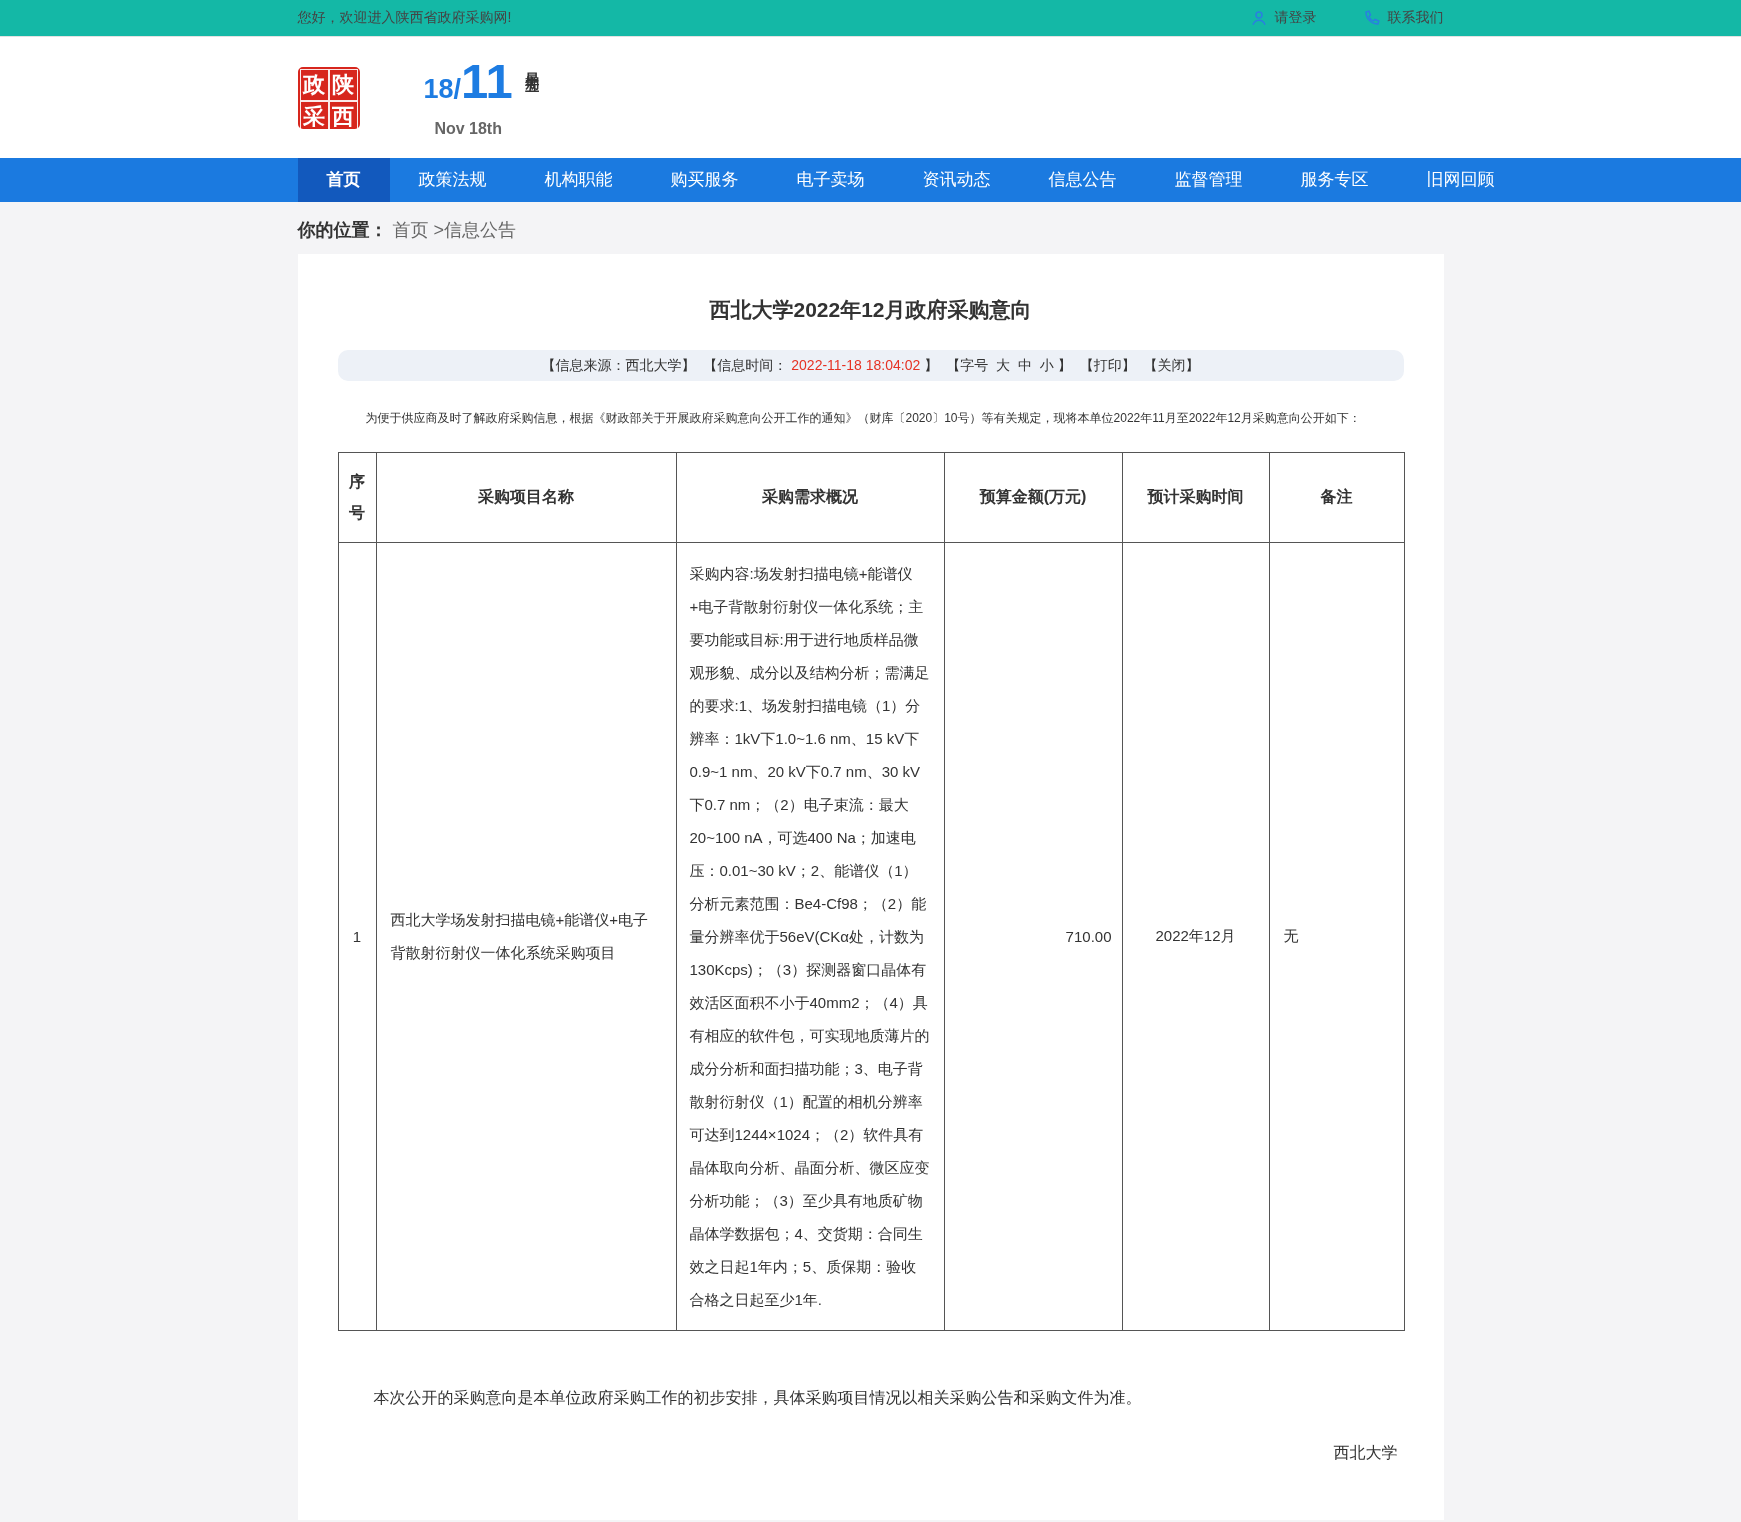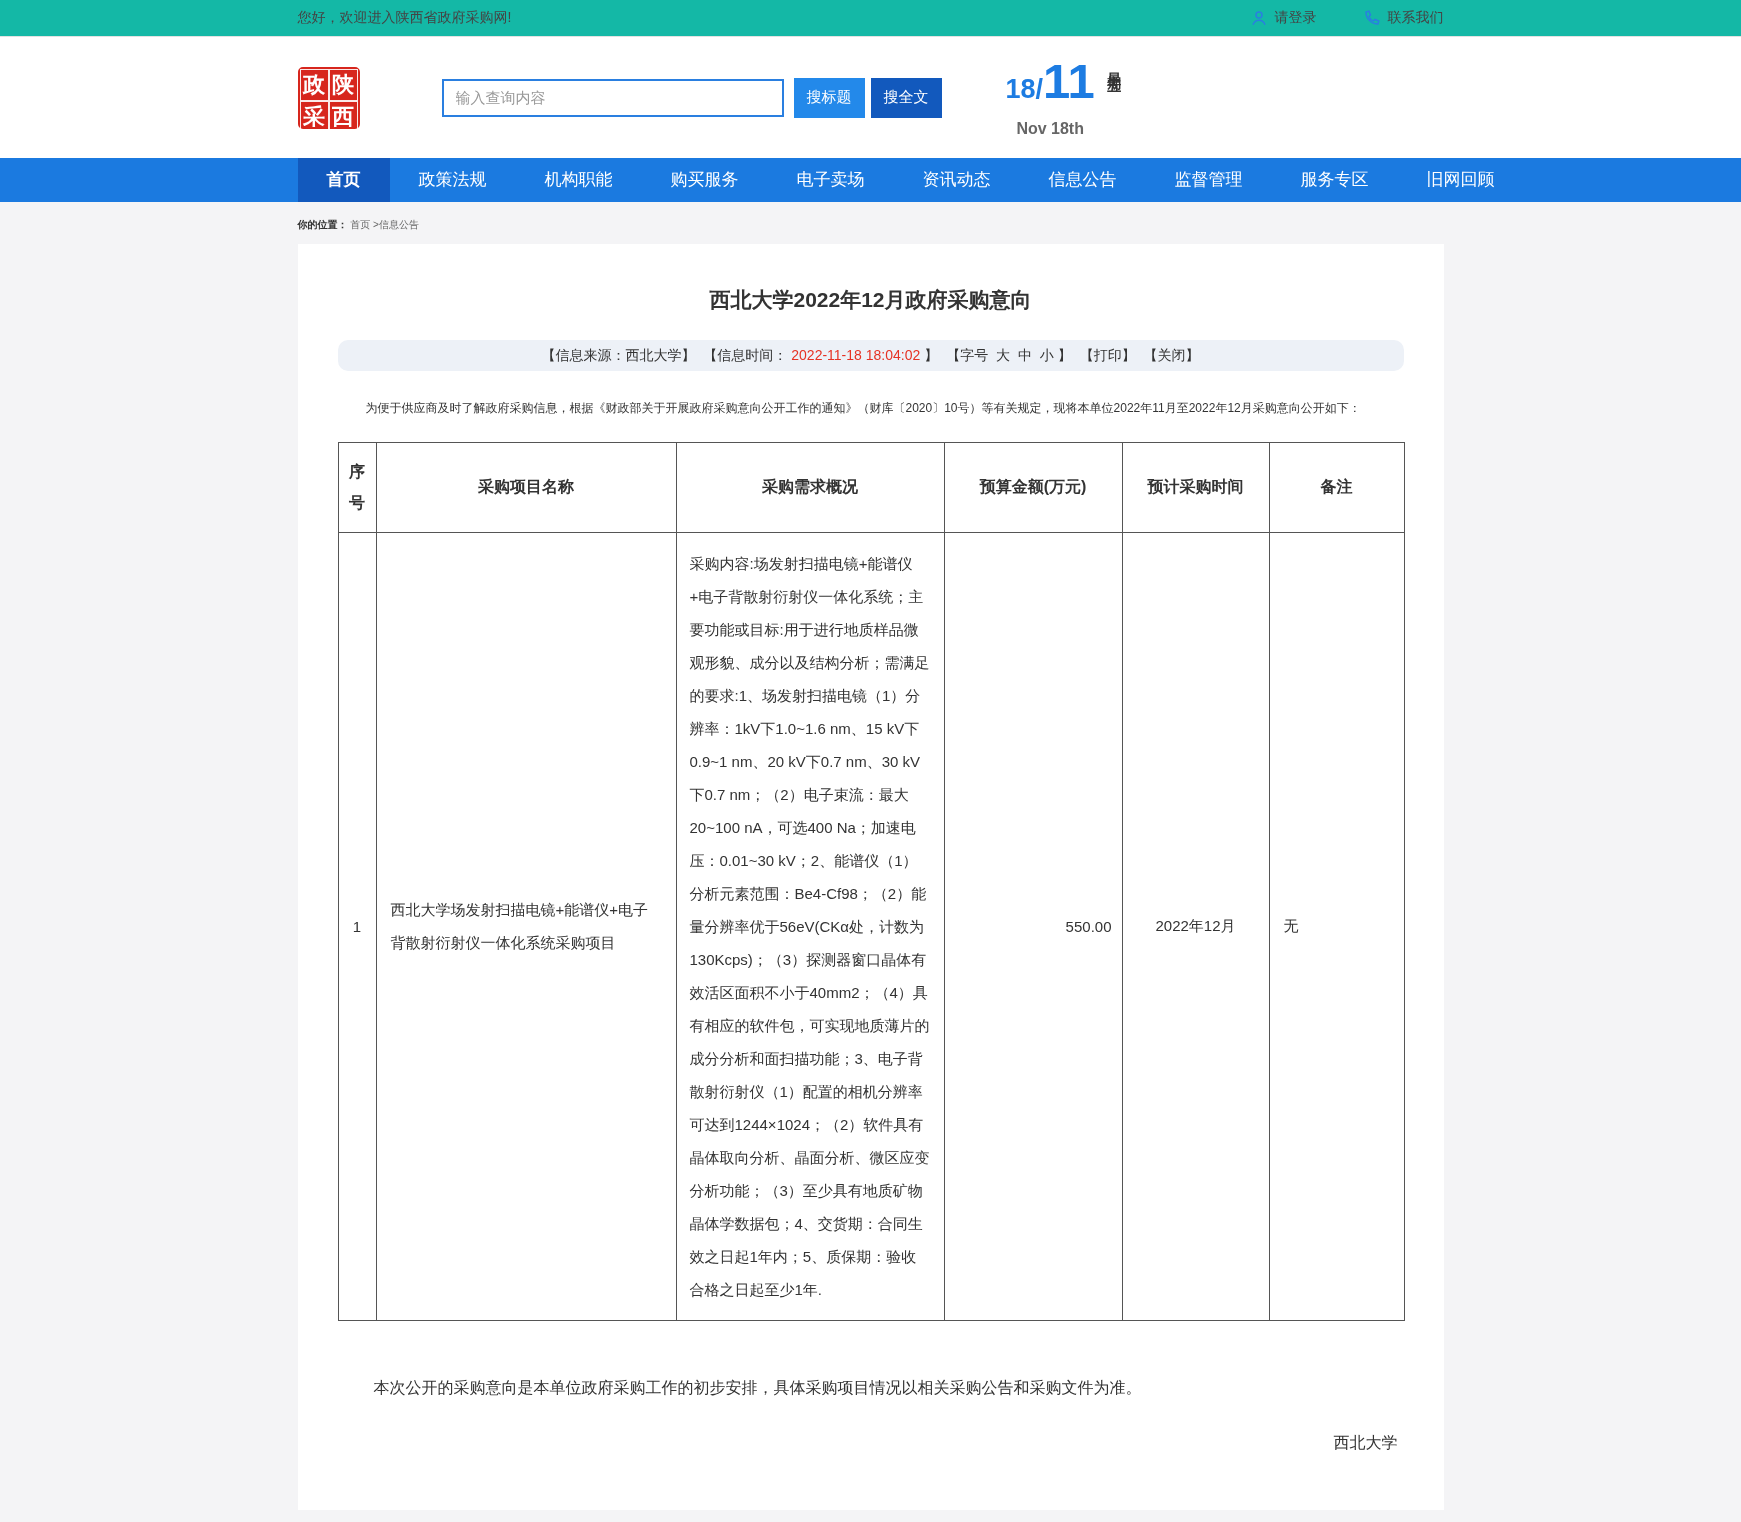--- a/index.html
+++ b/index.html
@@ -38,21 +38,21 @@
   .weekday { margin-left:10px; font-size:14px; font-weight:bold; color:#333; line-height:19px;
              writing-mode:vertical-lr; letter-spacing:4px; padding-top:4px; }
 
   
   .nav { background:#1b7ae0; height:44px; }
   .nav .container { display:flex; height:100%; }
   .nav-item { color:#fff; font-size:17px; line-height:44px; padding:0 29px; cursor:pointer; white-space:nowrap; }
   .nav-item.active { background:#1259bd; font-weight:bold; }
 
   
-  .crumbs { padding:16px 0 12px; font-size:10px; color:#666; }
+  .crumbs { padding:16px 0 12px; font-size:18px; color:#666; }
   .crumbs b { color:#333; font-weight:bold; }
   .crumbs a { color:#666; text-decoration:none; cursor:pointer; }
 
   
   .card { background:#fff; padding:34px 40px 56px; }
   .art-title { text-align:center; font-size:21px; font-weight:bold; color:#333; margin:8px 0 26px; }
   .meta { background:#edf1f7; height:31px; line-height:31px; text-align:center; font-size:14px; color:#333;border-radius:10px; }
   .meta span { margin:0 2px; }
   .meta .red { color:#e63224; }
   .meta .clicky { cursor:pointer; }
@@ -97,25 +97,20 @@
   </div>
 </div>
 
 <div class="header">
   <div class="container">
     <div class="seal">
       <span>政</span>
       <span>陕</span>
       <span>采</span>
       <span>西</span>
-    </div>
-    <div class="search">
-      <input type="text" placeholder="输入查询内容" style="">
-      <button class="btn-search btn-title">搜标题</button>
-      <button class="btn-search btn-full">搜全文</button>
     </div>
     <div class="datebox">
       <div class="date-left">
         <div class="date-num">
           <span class="small">18/</span><span class="big">11</span>
         </div>
         <div class="date-en">Nov 18th</div>
       </div>
       <div class="weekday">星期五</div>
     </div>
@@ -176,21 +171,21 @@
         <th>预算金额(万元)</th>
         <th>预计采购时间</th>
         <th>备注</th>
       </tr>
     </thead>
     <tbody>
       <tr>
         <td class="cell-no">1</td>
         <td class="cell-name">西北大学场发射扫描电镜+能谱仪+电子背散射衍射仪一体化系统采购项目</td>
         <td class="cell-demand">采购内容:场发射扫描电镜+能谱仪+电子背散射衍射仪一体化系统；主要功能或目标:用于进行地质样品微观形貌、成分以及结构分析；需满足的要求:1、场发射扫描电镜（1）分辨率：1kV下1.0~1.6 nm、15 kV下0.9~1 nm、20 kV下0.7 nm、30 kV下0.7 nm；（2）电子束流：最大20~100 nA，可选400 Na；加速电压：0.01~30 kV；2、能谱仪（1）分析元素范围：Be4-Cf98；（2）能量分辨率优于56eV(CKα处，计数为130Kcps)；（3）探测器窗口晶体有效活区面积不小于40mm2；（4）具有相应的软件包，可实现地质薄片的成分分析和面扫描功能；3、电子背散射衍射仪（1）配置的相机分辨率可达到1244×1024；（2）软件具有晶体取向分析、晶面分析、微区应变分析功能；（3）至少具有地质矿物晶体学数据包；4、交货期：合同生效之日起1年内；5、质保期：验收合格之日起至少1年.</td>
-        <td class="cell-budget">550.00</td>
+        <td class="cell-budget">710.00</td>
         <td class="cell-time">2022年12月</td>
         <td class="cell-note">无</td>
       </tr>
     </tbody>
   </table>
 
   <p class="closing">本次公开的采购意向是本单位政府采购工作的初步安排，具体采购项目情况以相关采购公告和采购文件为准。</p>
   <div class="sign">西北大学</div>
 
 </div>

